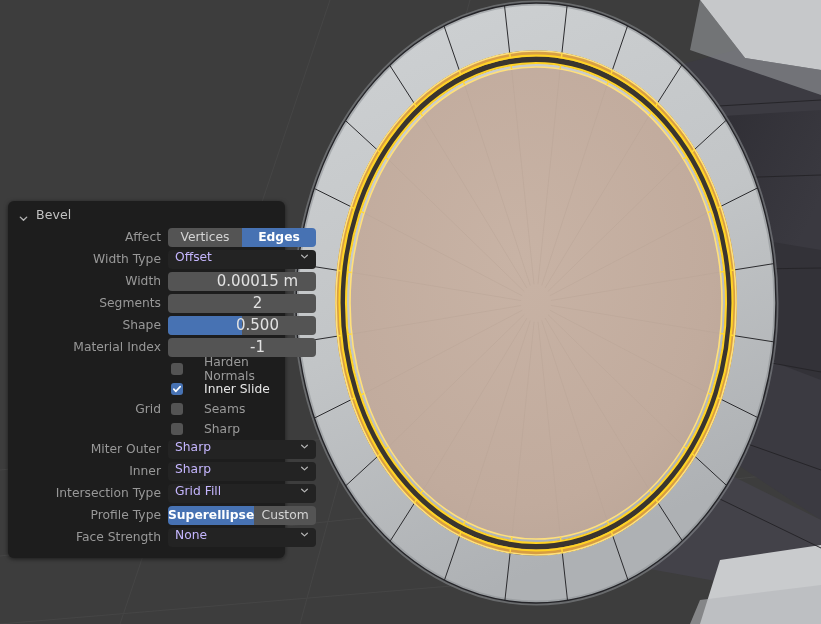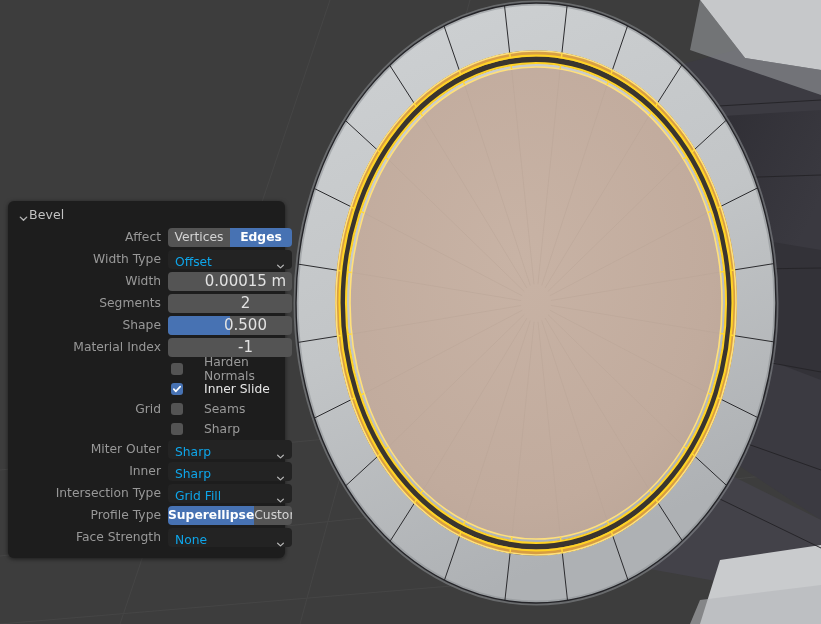--- a/index.html
+++ b/index.html
@@ -9,39 +9,39 @@
   #viewport{position:absolute;inset:0;background:#3d3d3d;}
   #viewport svg{display:block;width:821px;height:624px;}
 
   
   #redo-panel{
     position:absolute;left:8px;top:201px;width:277px;
     background:#1d1d1d;border-radius:6px;
     box-shadow:0 1px 4px rgba(0,0,0,.55);
     padding:0 0 9px 0;
   }
-  .panel-head{display:flex;align-items:center;height:26px;padding:0 0 0 10px;}
+  .panel-head{display:flex;align-items:center;gap:7px;height:26px;padding:0 0 0 10px;}
   .chev{width:11px;height:11px;flex:none;}
   .panel-title{color:#c2c2c2;font-size:12.5px;letter-spacing:.1px;}
 
   .row{display:flex;align-items:center;height:20px;margin-bottom:2px;}
   .row.gap{}
   .lbl{width:118px;flex:none;text-align:right;padding-right:7px;
        color:#989898;font-size:12.3px;white-space:nowrap;padding-left:35px;}
-  .ctl{width:124px;flex:none;}
+  .ctl{width:148px;flex:none;}
 
   .seg{display:flex;height:19px;border-radius:4px;overflow:hidden;}
   .seg>div{flex:1;display:flex;align-items:center;justify-content:center;
            font-size:12.3px;line-height:1;}
   .seg .off{background:#545454;color:#d4d4d4;}
   .seg .on{background:#4772b3;color:#ffffff;font-weight:bold;}
 
   .dd{height:19px;background:#232323;border-radius:4px;
-      display:flex;align-items:flex-end;padding:0 7px;
-      color:#0ea5e9;font-size:12.3px;position:relative;}
+      display:flex;align-items:flex-start;padding:0 7px;
+      color:#c4b5fd;font-size:12.3px;position:relative;}
   .dd .dtxt{flex:1;}
   .dd .dch{width:9px;height:9px;opacity:.85;}
 
   .num{height:19px;background:#545454;border-radius:4px;
        display:flex;align-items:center;justify-content:center;
        color:#e2e2e2;font-size:15px;position:relative;overflow:hidden;padding-left:31px;}
   .num span{position:relative;z-index:2;}
   .num .fill{position:absolute;left:0;top:0;bottom:0;background:#4772b3;z-index:1;}
 
   .cbrow{display:flex;align-items:center;height:20px;}

